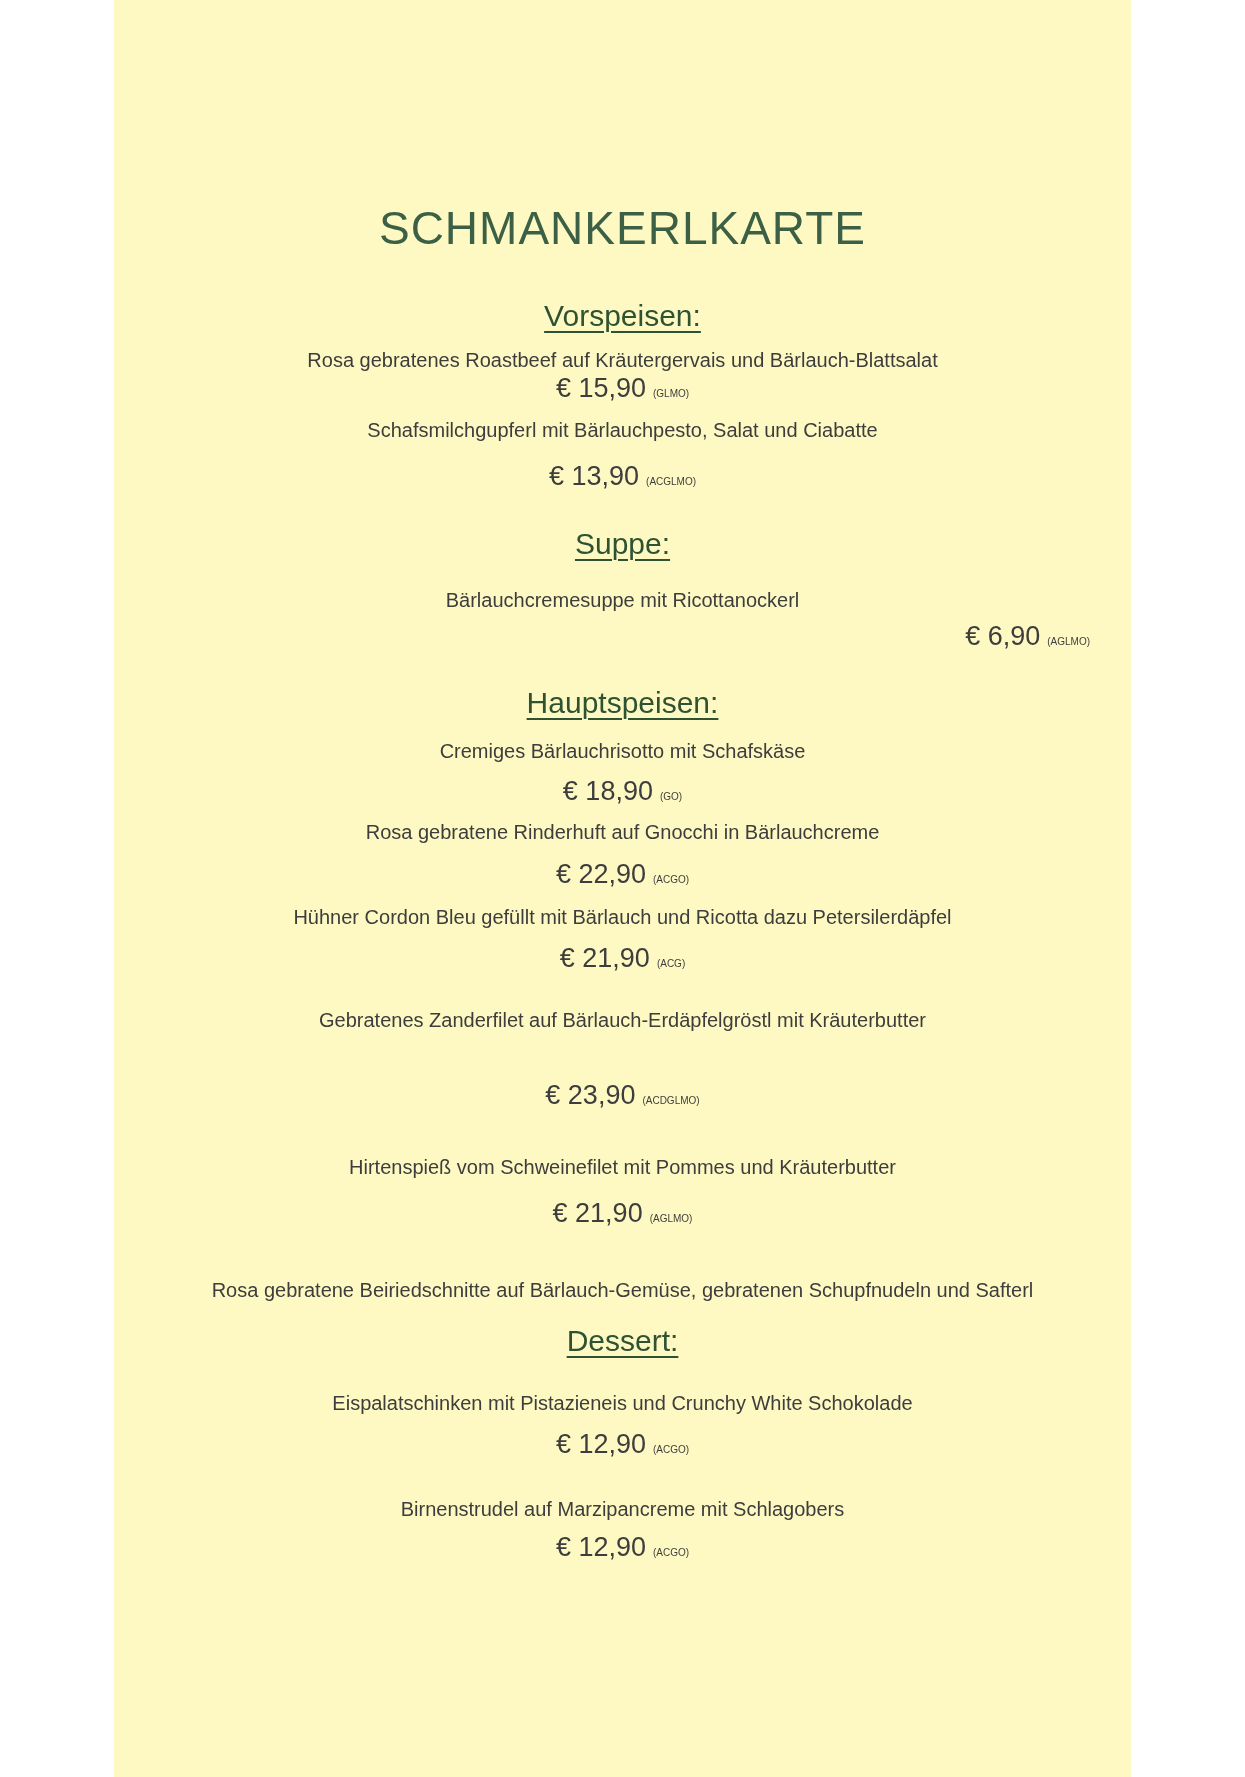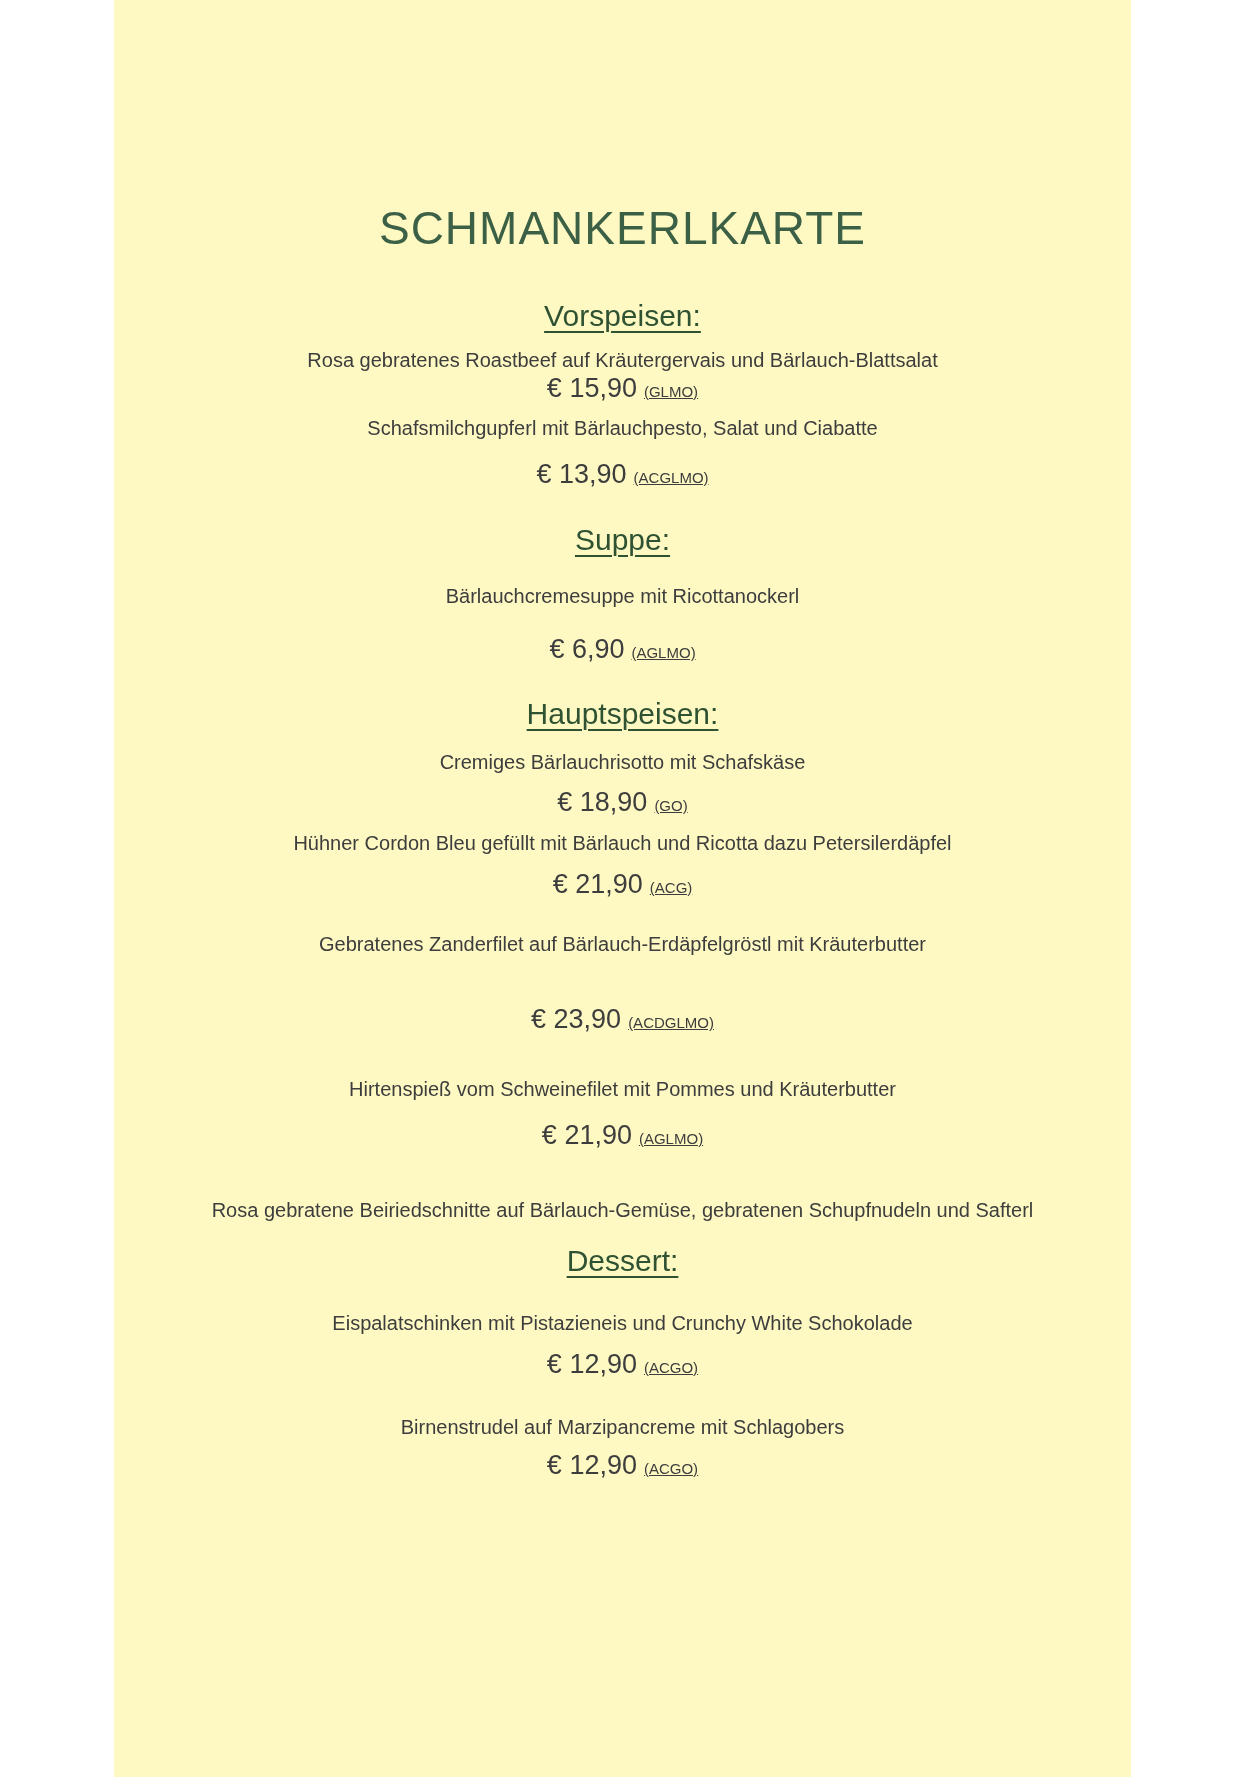--- a/index.html
+++ b/index.html
@@ -52,24 +52,23 @@
   .price-line {
     margin: 0;
     font-size: 22px;
     line-height: 28px;
     color: var(--body-text, #3d3d3d);
   }
   .price {
     font-size: 27px;
   }
   .allergens {
-    font-size: 15px;
+    font-size: 10px;
     margin-left: 7px;
     color: var(--body-text, #3d3d3d);
-    text-decoration: underline;
   }
 </style>
 </head>
 <body>
 
 <div class="page">
   <div class="content">
     <h1 class="menu-title">SCHMANKERLKARTE</h1>
     <div id="sections">
   <section class="menu-section">
@@ -85,33 +84,37 @@
     <p class="price-line" style="margin-top: 18px;"><span class="price">€ 13,90</span><span class="allergens">(ACGLMO)</span></p>
   </div>
 </div>
   </section>
 
   <section class="menu-section">
     <h2 class="section-heading" style="margin-top: 30px;">Suppe:</h2>
     <div class="section-items">
   <div class="dish">
     <p class="dish-name" style="margin-top: 24px;">Bärlauchcremesuppe mit Ricottanockerl</p>
-    <p class="price-line" style="margin-top: 25px;"><span class="price">€ 6,90</span><span class="allergens">(AGLMO)</span></p>
+    <p class="price-line" style="margin-top: 8px; text-align: right;"><span class="price">€ 6,90</span><span class="allergens">(AGLMO)</span></p>
   </div>
 </div>
   </section>
 
   <section class="menu-section">
     <h2 class="section-heading" style="margin-top: 29px;">Hauptspeisen:</h2>
     <div class="section-items">
   <div class="dish">
     <p class="dish-name" style="margin-top: 16px;">Cremiges Bärlauchrisotto mit Schafskäse</p>
     <p class="price-line" style="margin-top: 12px;"><span class="price">€ 18,90</span><span class="allergens">(GO)</span></p>
   </div>
 
+  <div class="dish">
+    <p class="dish-name" style="margin-top: 7px;">Rosa gebratene Rinderhuft auf Gnocchi in Bärlauchcreme</p>
+    <p class="price-line" style="margin-top: 14px;"><span class="price">€ 22,90</span><span class="allergens">(ACGO)</span></p>
+  </div>
 
   <div class="dish">
     <p class="dish-name" style="margin-top: 9px;">Hühner Cordon Bleu gefüllt mit Bärlauch und Ricotta dazu Petersilerdäpfel</p>
     <p class="price-line" style="margin-top: 13px;"><span class="price">€ 21,90</span><span class="allergens">(ACG)</span></p>
   </div>
 
   <div class="dish">
     <p class="dish-name" style="margin-top: 28px;">Gebratenes Zanderfilet auf Bärlauch-Erdäpfelgröstl mit Kräuterbutter</p>
     <p class="price-line" style="margin-top: 47px;"><span class="price">€ 23,90</span><span class="allergens">(ACDGLMO)</span></p>
   </div>

